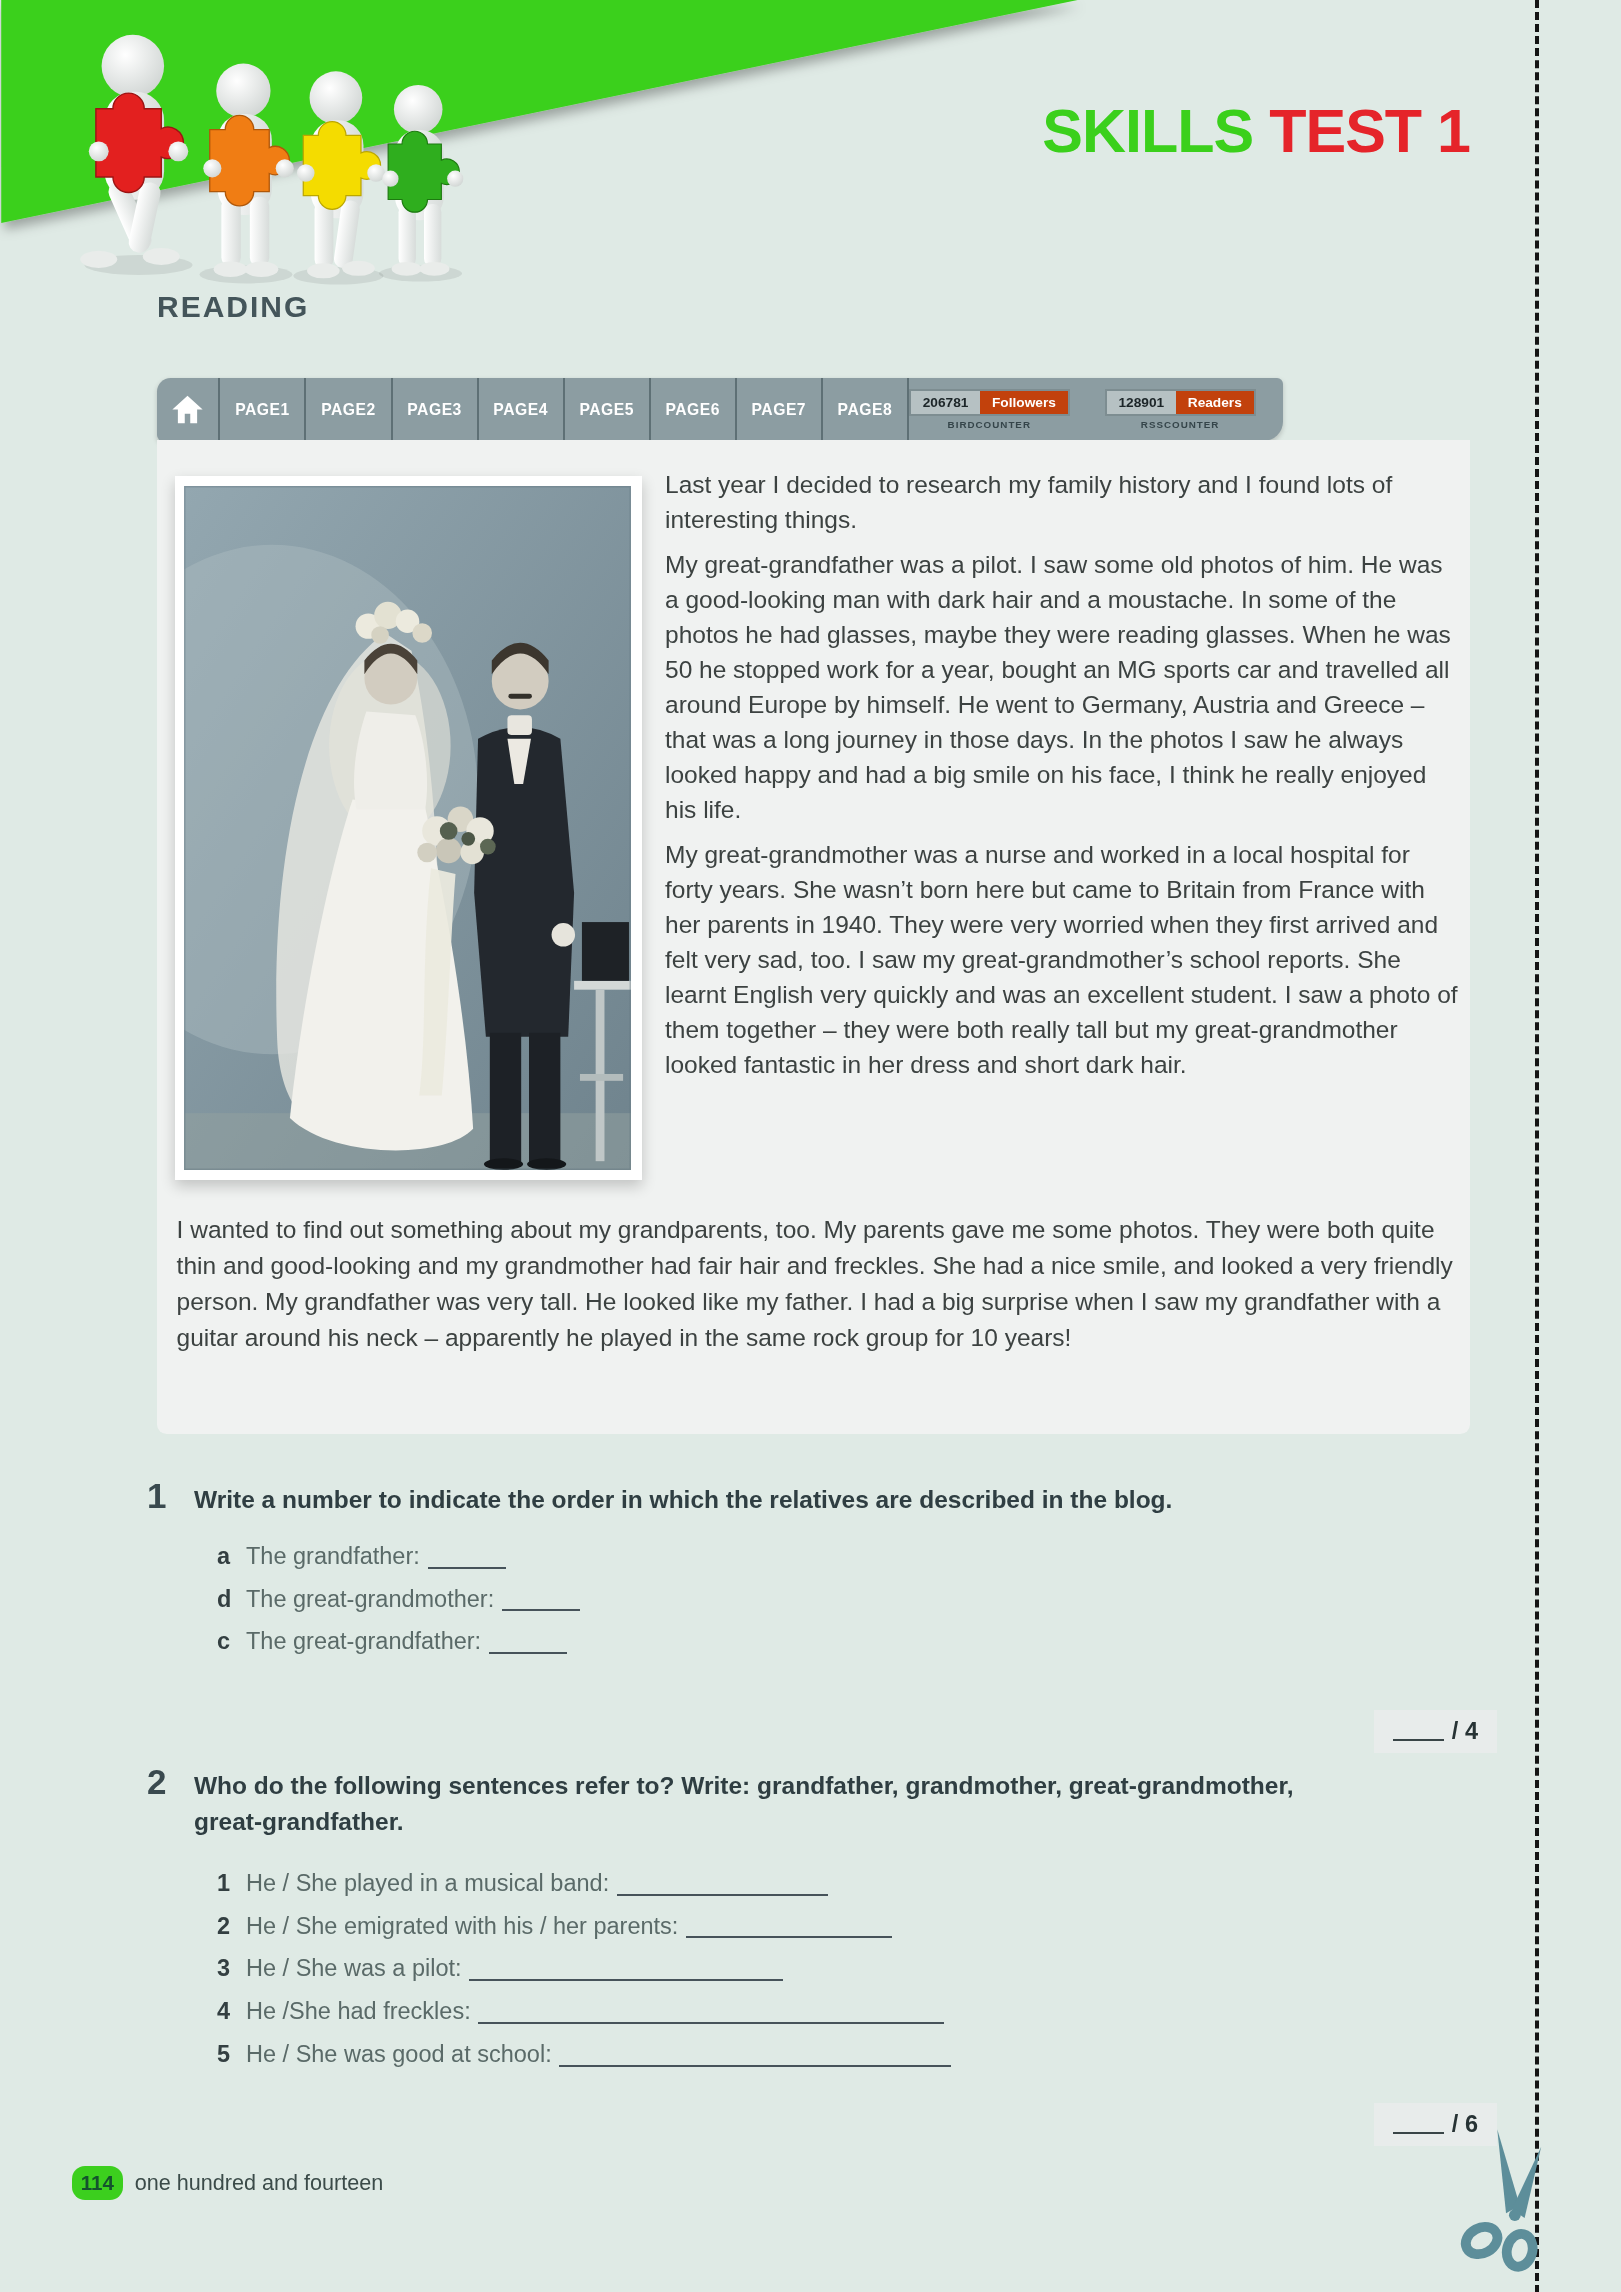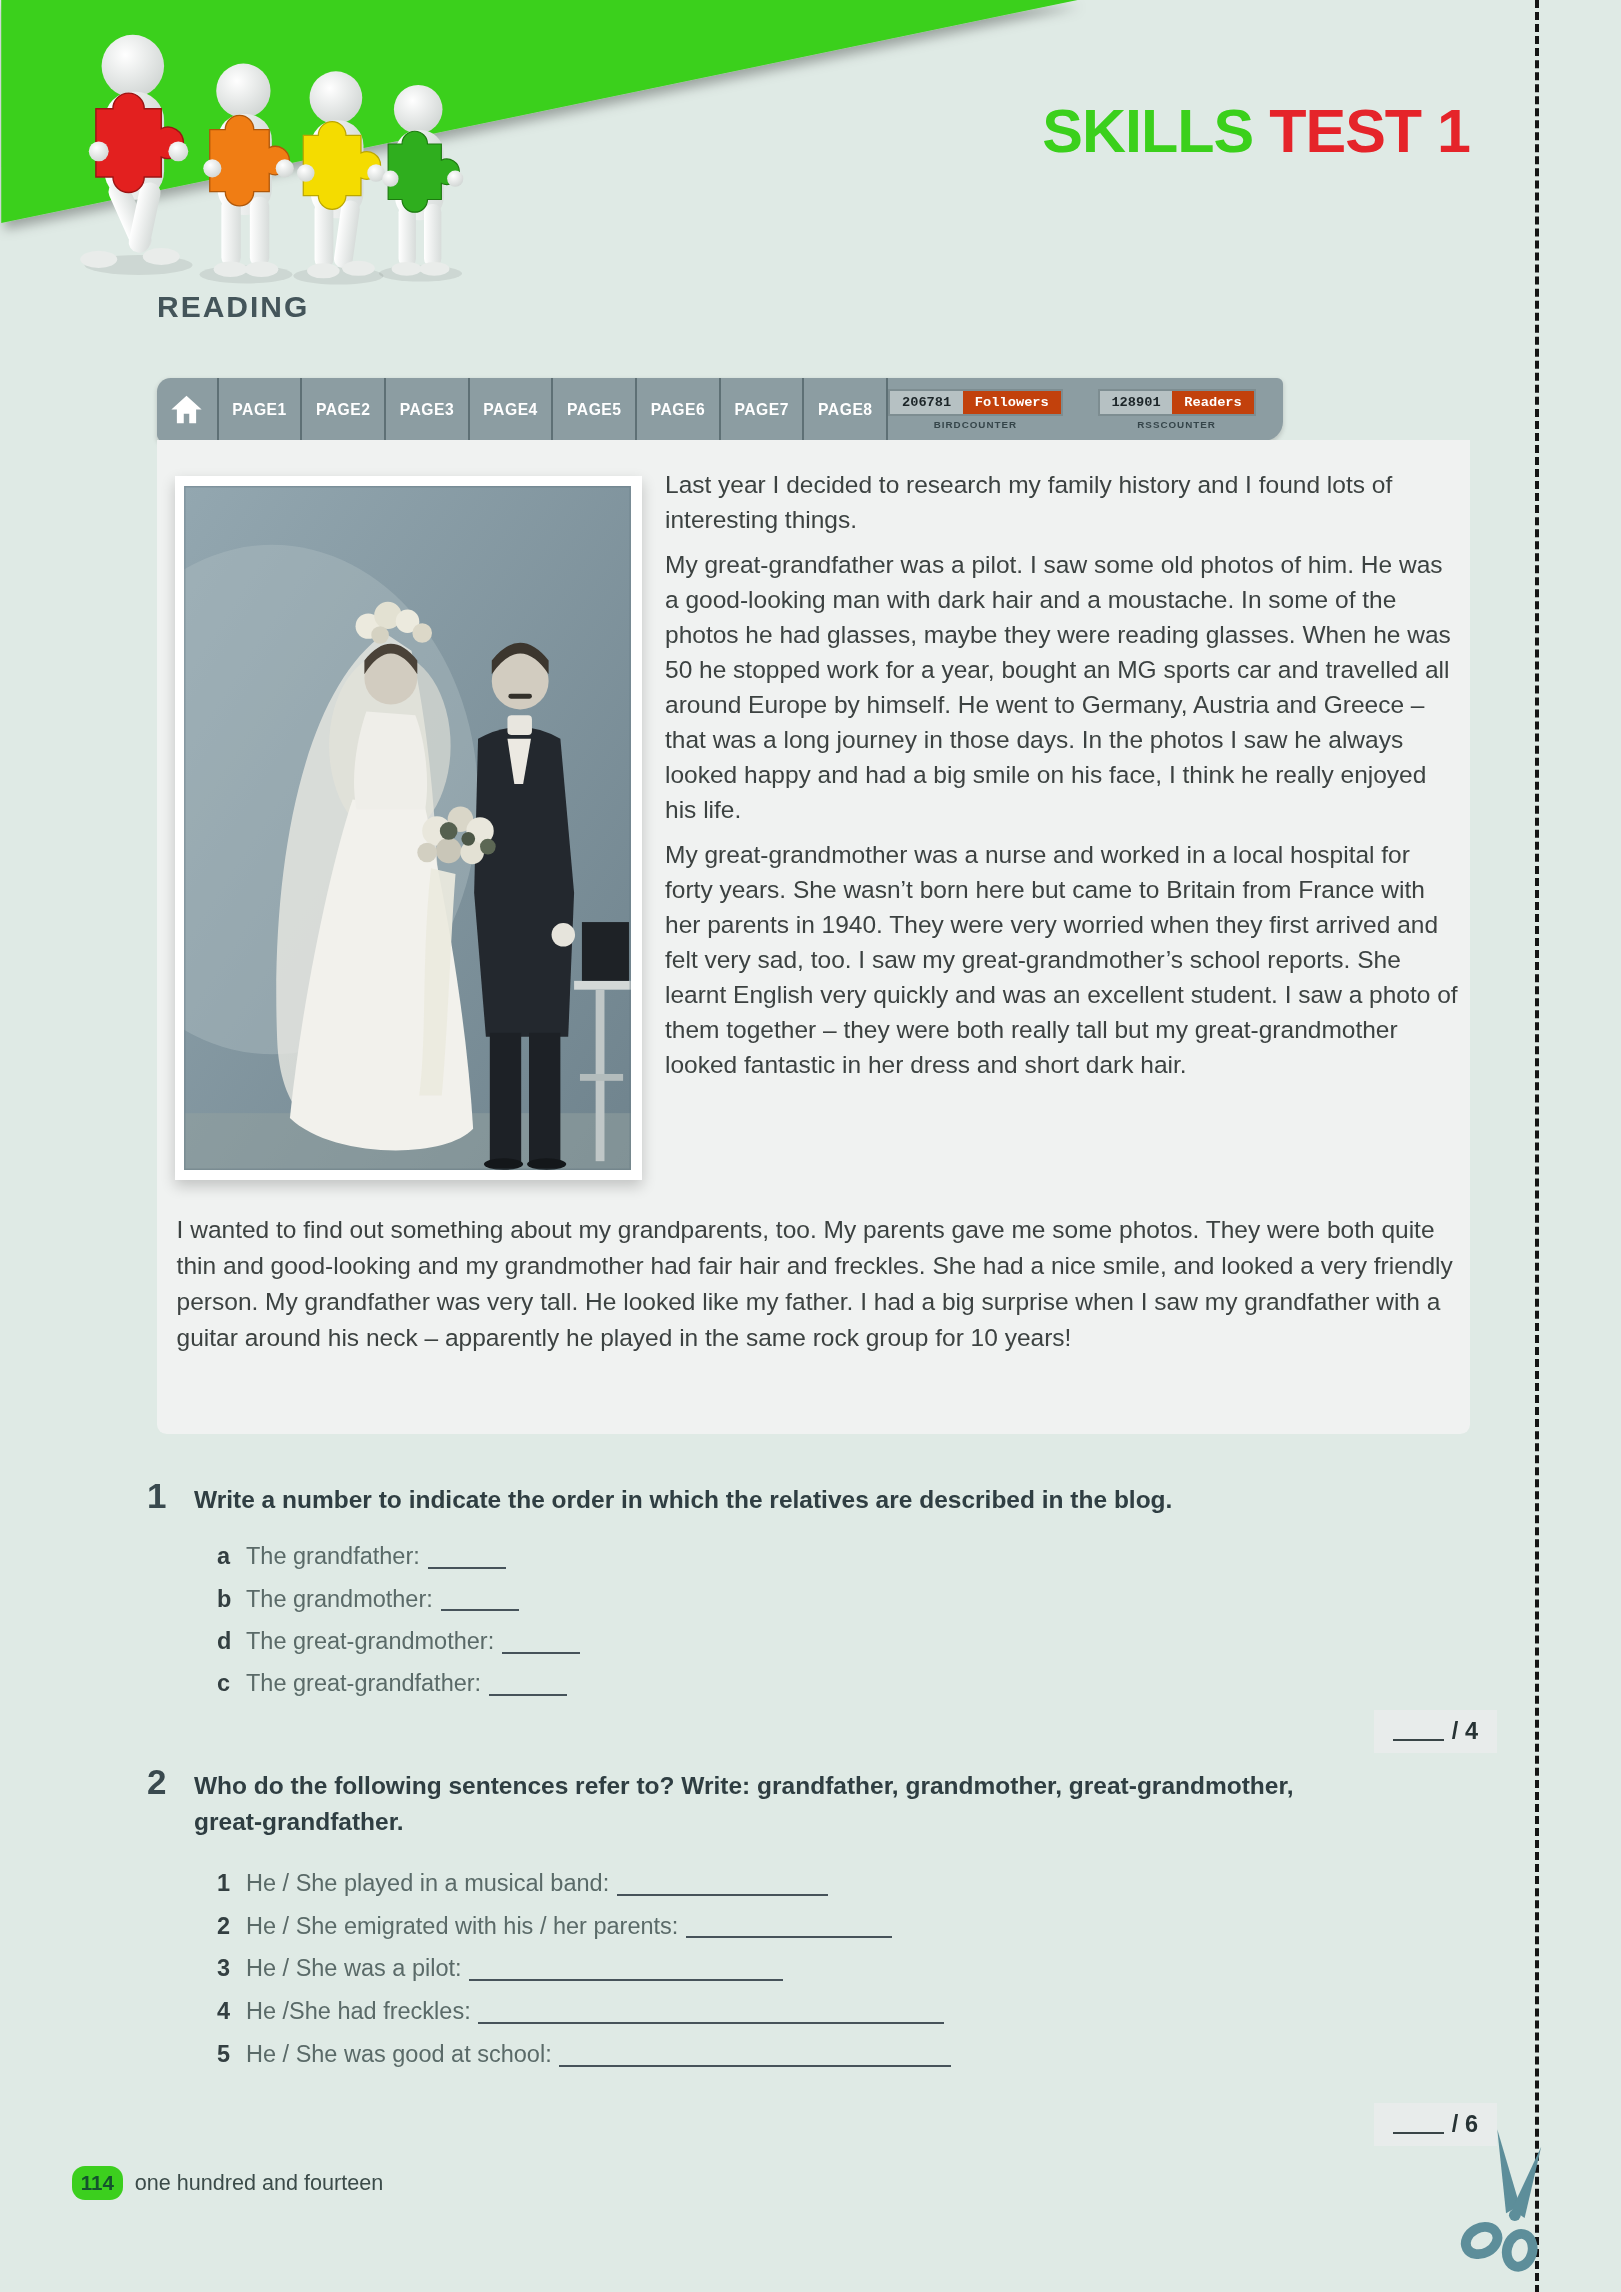--- a/index.html
+++ b/index.html
@@ -19,21 +19,21 @@
   
   .nav{position:absolute;left:157px;top:378px;width:1126px;height:63px;background:#8c9da2;
     border-radius:13.7px 5.9px 19.6px 5.9px;display:flex;align-items:stretch;
     box-shadow:0 2.9px 4.9px rgba(0,0,0,.18);}
   .nav-home{width:84px;display:flex;align-items:center;justify-content:center;}
   .nav-cell{width:115px;border-left:2px solid #5e7075;display:flex;align-items:center;
     justify-content:center;color:#fff;font-size:15.7px;font-weight:600;letter-spacing:0.5px;}
   .nav-counters{flex:1;border-left:2px solid #5e7075;display:flex;align-items:center;
     justify-content:flex-end;gap:35px;padding-right:27.4px;}
   .counter{text-align:center;}
-  .counter-row{display:flex;border:2px solid #7d8d91;font-family:Liberation Mono, monospace;}
+  .counter-row{display:flex;border:2px solid #7d8d91;}
   .c-num{background:#b6c1c3;color:#1c2528;font-weight:bold;font-size:13.7px;padding:3.9px 11.8px;}
   .c-label{background:#c2410c;color:#fff;font-weight:bold;font-size:13.7px;padding:3.9px 11.8px;}
   .c-caption{font-size:9.8px;font-weight:bold;color:#35454a;letter-spacing:1px;margin-top:2.9px;}
 
   
   .panel{position:absolute;left:157px;top:440px;width:1313px;height:994px;background:#f0f2f1;
     border-radius:0 0 9.8px 9.8px;}
   .photo{position:absolute;left:17.6px;top:36px;width:467px;height:704px;background:#fff;
     padding:9.8px;box-sizing:border-box;box-shadow:0 5.9px 13.7px rgba(0,0,0,.2);}
   .col-text{position:absolute;left:508px;top:27.4px;width:796px;color:#3c4241;
@@ -255,23 +255,20 @@
   </div>
 
   <div class="exercise ex1" style="top:1476px;">
     <div class="ex-num">1</div>
     <div class="ex-title">Write a number to indicate the order in which the relatives are described in the blog.</div>
     <div class="items" style="margin-top:25.5px;">
       <div class="item">
         <span class="item-key">a</span><span>The grandfather:</span><span class="blank" style="width:78px"></span>
       </div>
       <div class="item">
-        <span class="item-key">b</span><span>The grandmother:</span><span class="blank" style="width:78px"></span>
-      </div>
-      <div class="item">
         <span class="item-key">d</span><span>The great-grandmother:</span><span class="blank" style="width:78px"></span>
       </div>
       <div class="item">
         <span class="item-key">c</span><span>The great-grandfather:</span><span class="blank" style="width:78px"></span>
       </div>
     </div>
   </div>
   <div class="scorebox" style="left:1374px;top:1710px;">
     <span class="score-line"></span>
     <span class="score-text">/ 4</span>

